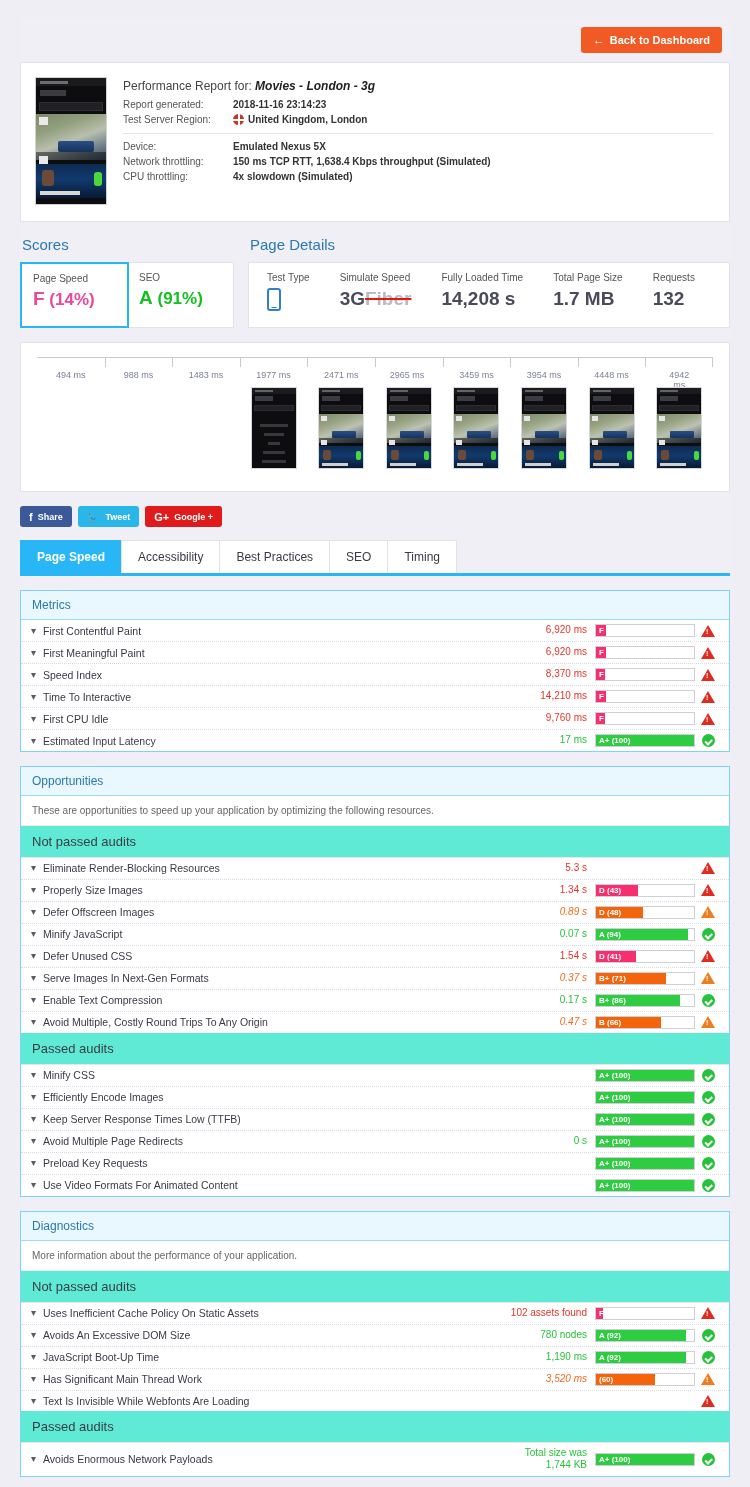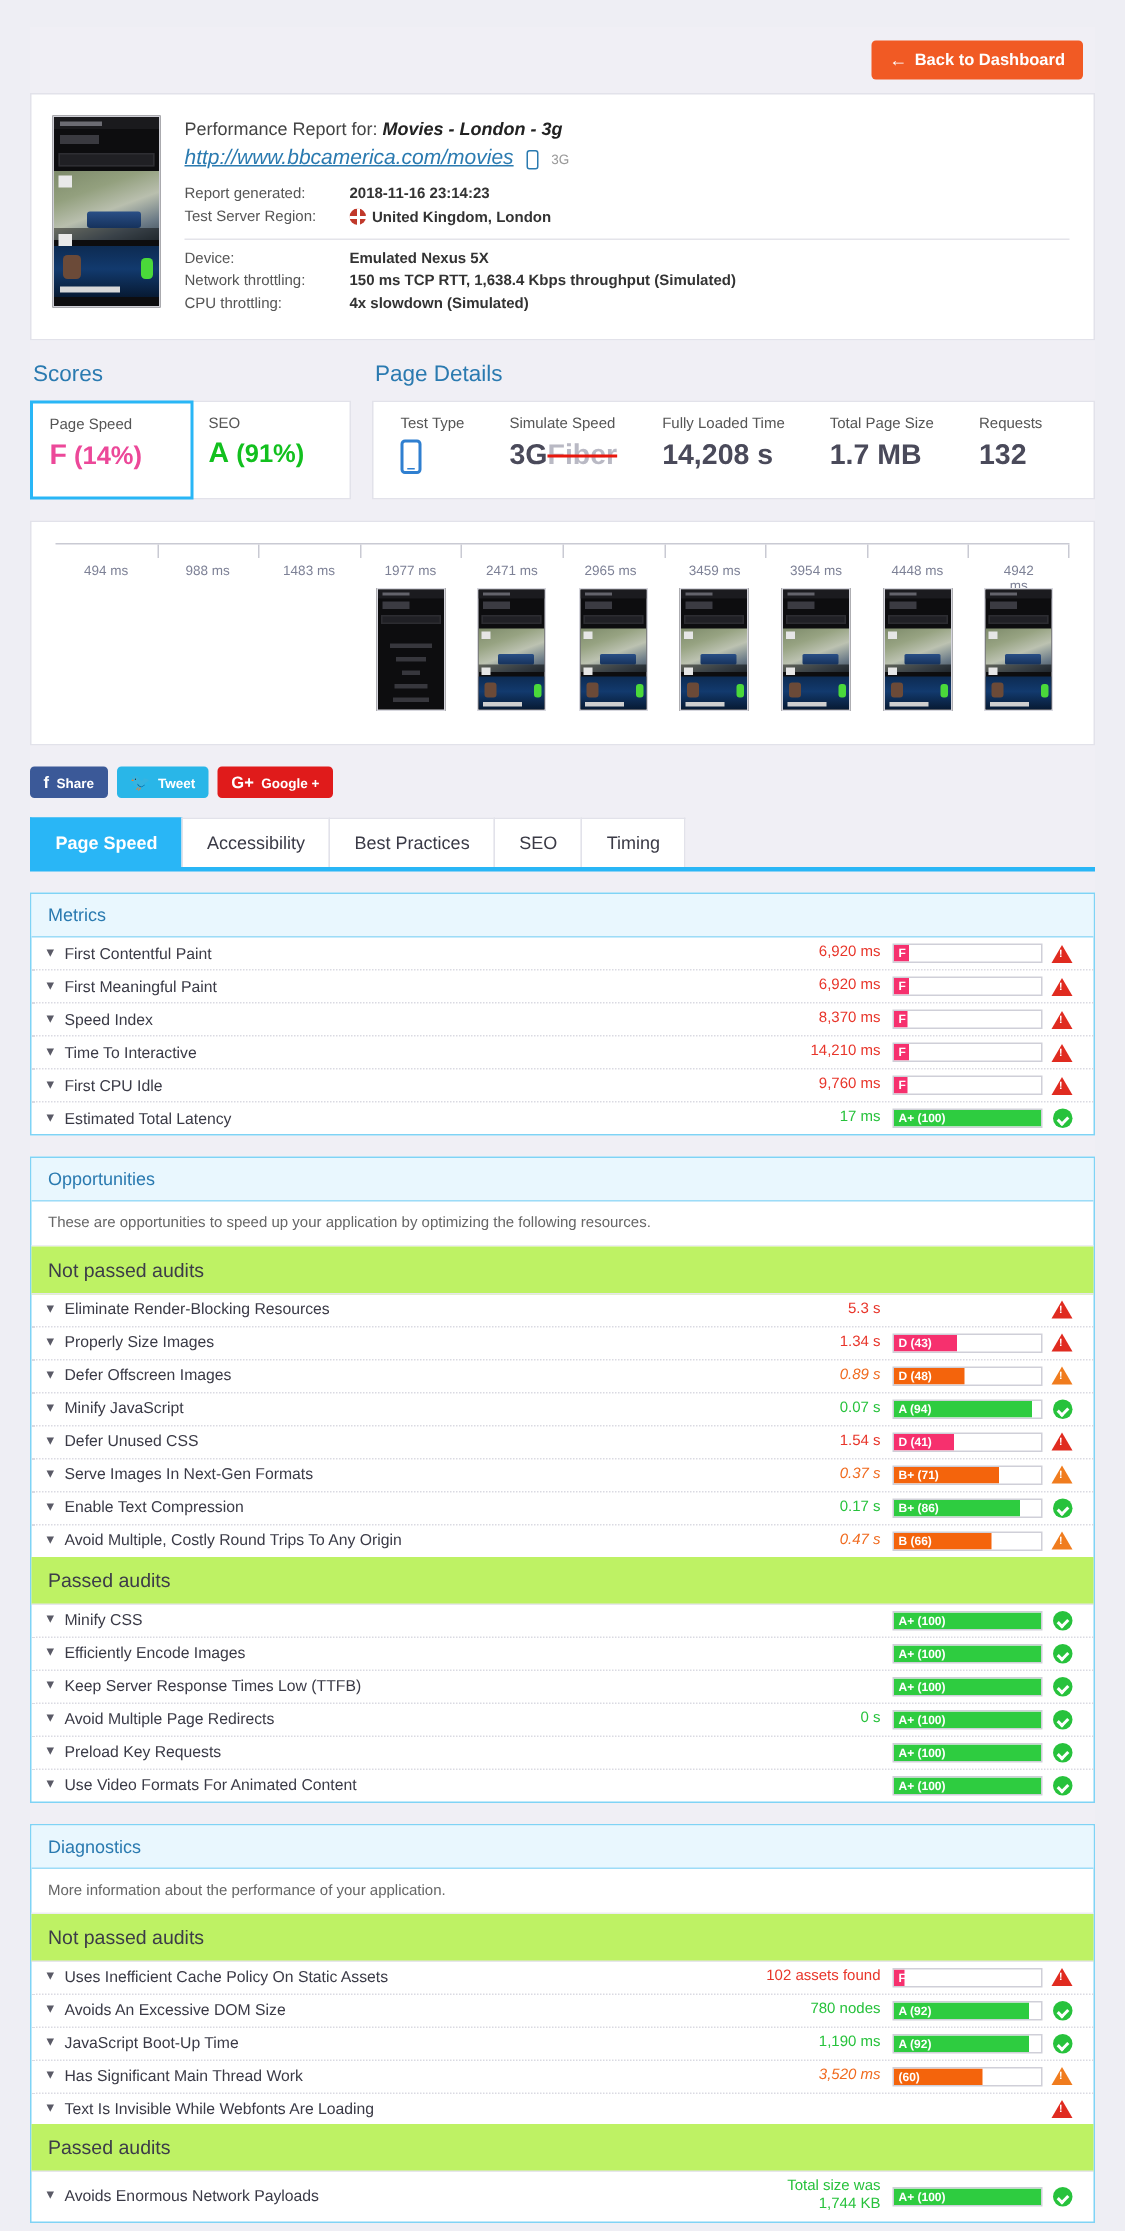--- a/index.html
+++ b/index.html
@@ -138,21 +138,21 @@
   .tabs { display:flex; margin-top:13px; border-bottom:3px solid #29b6f6; }
   .tab { background:#fff; border:1px solid #e2e2ea; border-bottom:none; padding:9px 16px;
          font-size:12px; color:#3a3a46; cursor:pointer; margin-right:-1px; }
   .tab.active { background:#29b6f6; color:#fff; font-weight:bold; border-color:#29b6f6; }
 
   
   .panel { background:#fff; border:1px solid #7fd3f5; margin-top:14px; }
   .panel-title { background:#e9f7fe; border-bottom:1px solid #9ddcf7; padding:7px 11px;
                  font-size:12px; color:#2a7ab0; }
   .panel-note { padding:9px 11px; font-size:10px; color:#666; border-bottom:1px solid #ededf2; }
-  .group-title { background:#bef264; padding:8px 11px; font-size:13px; color:#3c3c48; border-bottom:1px solid #e6e6ec;}
+  .group-title { background:#5eead4; padding:8px 11px; font-size:13px; color:#3c3c48; border-bottom:1px solid #e6e6ec;}
   .rows { }
   .row { display:flex; align-items:center; min-height:19px; padding:4px 8px 4px 10px;
          border-bottom:1px dotted #dadae2; }
   .row:last-child { border-bottom:none; }
   .row .chev { color:#5a5a66; font-size:10px; width:12px; flex:0 0 12px; cursor:pointer; line-height:1;}
   .row .name { flex:1; font-size:10.5px; color:#3a3a46; }
   .row .val { width:120px; text-align:right; font-size:10px; padding-right:8px; white-space:pre-line; line-height:1.25;}
   .val.red { color:#e8352a; }
   .val.orange { color:#f06a1e;font-style:italic; }
   .val.green { color:#27c23c; }
@@ -197,25 +197,20 @@
           <div class="badge2"></div>
           <div class="face"></div>
           <div class="green"></div>
           <div class="txt"></div>
         </div>
     </div>
     <div class="rhead">
       <div class="r-title">
         <span>Performance Report for:</span>
         <b>Movies - London - 3g</b>
-      </div>
-      <div>
-        <a class="r-url" href="#">http://www.bbcamerica.com/movies</a>
-        <span class="phone-ico"></span>
-        <span class="conn">3G</span>
       </div>
 
       <table class="meta">
         <tbody>
             <tr>
           <td class="k">Report generated:</td>
           <td class="v">2018-11-16 23:14:23</td>
         </tr>
         <tr>
           <td class="k">Test Server Region:</td>
@@ -510,21 +505,21 @@
               <div class="bar-wrap">
                 <div class="bar-fill" style="width:9%;background:#f6306e"></div>
                 <div class="bar-txt">F (9)</div>
               </div>
               <span class="stat">
                 <span class="ico-warn"></span>
               </span>
             </div>
             <div class="row">
               <span class="chev">▾</span>
-              <span class="name">Estimated Total Latency</span>
+              <span class="name">Estimated Input Latency</span>
               <span class="val green">17 ms</span>
               <div class="bar-wrap">
                 <div class="bar-fill" style="width:100%;background:#2ecc40"></div>
                 <div class="bar-txt">A+ (100)</div>
               </div>
               <span class="stat">
                 <span class="ico-ok"></span>
               </span>
             </div>
           </div>

